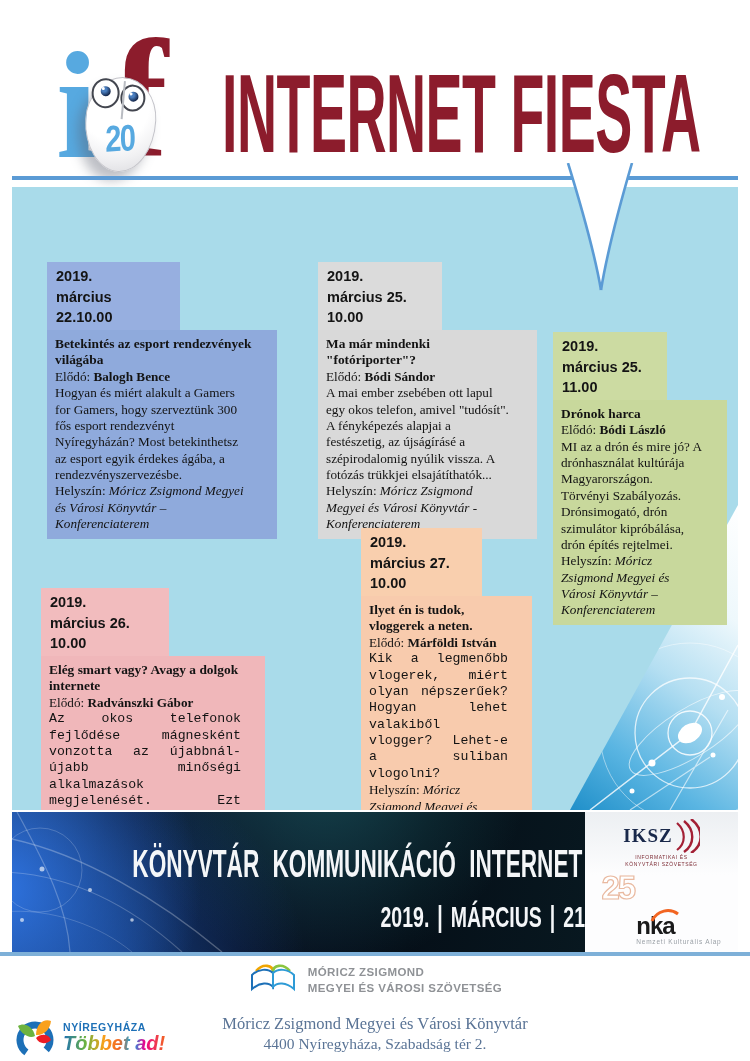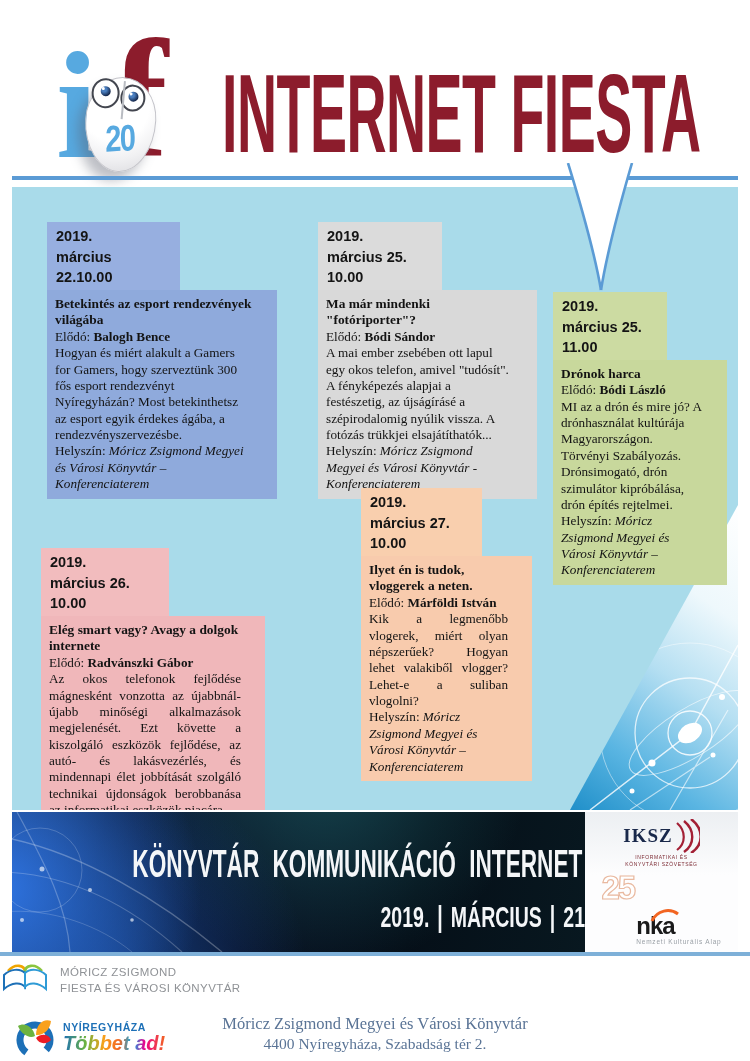--- a/index.html
+++ b/index.html
@@ -37,27 +37,27 @@
   .panel{position:absolute;left:12px;top:187px;width:726px;height:623px;background:#a9dbea;overflow:hidden;}
   .tail{position:absolute;left:552px;top:163px;width:94px;height:132px;z-index:5;}
 
   
   .wedge{position:absolute;right:0;bottom:0;width:168px;height:305px;
          clip-path:polygon(100% 0,100% 100%,0 100%);
          background:linear-gradient(215deg,#ffffff 0%,#eef8fc 28%,#b5dff2 52%,#5ab5e2 78%,#1f8fc9 100%);}
   .wedge svg{position:absolute;left:0;top:0;}
 
   
-  .card{position:absolute;}
+  .card{position:absolute;margin-top:40px;}
   .tab{font-weight:bold;font-size:14.5px;color:#141414;padding:4px 9px 2px 9px;line-height:1.42;}
   .cbody{font-family:"Liberation Serif",serif;font-size:13.2px;line-height:1.24;color:#131313;
          padding:6px 24px 6px 8px;box-sizing:border-box;}
   .ctitle{font-weight:bold;font-size:13.4px;}
   .b{font-weight:bold;} .i{font-style:italic;}
-  .just{text-align:justify;}
+  .just{text-align:justify;font-family:Liberation Mono, monospace;}
 
   .c-blue{left:35px;top:35px;}
   .c-blue .tab{width:115px;background:#97afe0;}
   .c-blue .cbody{width:230px;min-height:175px;background:#8faadc;}
   .c-gray{left:306px;top:35px;}
   .c-gray .tab{width:106px;background:#dbdbdb;}
   .c-gray .cbody{width:219px;min-height:148px;background:#d9d9d9;}
   .c-green{left:541px;top:105px;}
   .c-green .tab{width:96px;background:#ccdba2;}
   .c-green .cbody{width:174px;min-height:166px;background:#c8d89c;}
@@ -93,22 +93,22 @@
   .nka{display:flex;align-items:flex-start;gap:2px;margin-top:2px;}
   .nka-25{font-size:33px;font-weight:bold;line-height:1;color:#fff;
           -webkit-text-stroke:1.2px #e9b9a0;letter-spacing:-2px;}
   .nka-right{position:relative;display:flex;flex-direction:column;align-items:flex-start;margin-top:44px;}
   .nka-letters{font-size:24px;font-weight:bold;line-height:.9;color:#1a1a1a;letter-spacing:-1px;}
   .nka-arc{position:absolute;left:14px;top:-7px;}
   .nka-cap{font-size:6.5px;color:#9aa0a6;letter-spacing:.8px;margin-top:2px;}
 
   
   .footer-rule{position:absolute;left:0;top:952px;width:750px;height:4px;background:#7eb0d8;}
-  .liblogo{position:absolute;left:0;top:963px;width:750px;display:flex;justify-content:flex-start;
-           align-items:center;gap:10px;}
+  .liblogo{position:absolute;left:0;top:963px;width:750px;display:flex;justify-content:center;
+           align-items:center;gap:10px;font-weight:bold;}
   .liblogo-text{color:#8f9296;font-size:11.5px;letter-spacing:.4px;line-height:1.4;}
   .address{position:absolute;left:0;top:1013px;width:750px;text-align:center;
            font-family:"Liberation Serif",serif;color:#5a7496;}
   .addr1{font-size:16.5px;line-height:1.3;}
   .addr2{font-size:15.5px;line-height:1.3;}
   .citylogo{position:absolute;left:14px;top:1014px;display:flex;align-items:center;gap:5px;}
   .city-col{display:flex;flex-direction:column;}
   .city-name{font-size:10.5px;font-weight:bold;color:#1d70b7;letter-spacing:.6px;}
   .city-slogan{font-size:20px;font-weight:bold;font-style:italic;line-height:1;
       background:linear-gradient(90deg,#1d70b7 0%,#6cb33f 22%,#f9a11b 40%,#f26522 55%,#00aeef 68%,#ec008c 80%,#f26522 100%);
@@ -288,21 +288,21 @@
 
   <div class="liblogo">
     <svg width="50" height="34" viewBox="0 0 50 34">
       <path d="M8,8 C15,0 25,2 25,9" fill="none" stroke="#f0a500" stroke-width="2.6"></path>
       <path d="M42,8 C35,0 25,2 25,9" fill="none" stroke="#8bc53f" stroke-width="2.6"></path>
       <path d="M4,26 C12,19 21,19 25,24 L25,10 C20,5 10,6 4,12 Z" fill="#ffffff" stroke="#1d70b7" stroke-width="2"></path>
       <path d="M46,26 C38,19 29,19 25,24 L25,10 C30,5 40,6 46,12 Z" fill="#ffffff" stroke="#2e9bd6" stroke-width="2"></path>
     </svg>
     <div class="liblogo-text">
       <div>MÓRICZ ZSIGMOND</div>
-      <div>FIESTA ÉS VÁROSI KÖNYVTÁR</div>
+      <div>MEGYEI ÉS VÁROSI SZÖVETSÉG</div>
     </div>
   </div>
 
   <div class="address">
     <div class="addr1">Móricz Zsigmond Megyei és Városi Könyvtár</div>
     <div class="addr2">4400 Nyíregyháza, Szabadság tér 2.</div>
   </div>
 
   <div class="citylogo">
     <svg width="44" height="46" viewBox="0 0 44 46">

